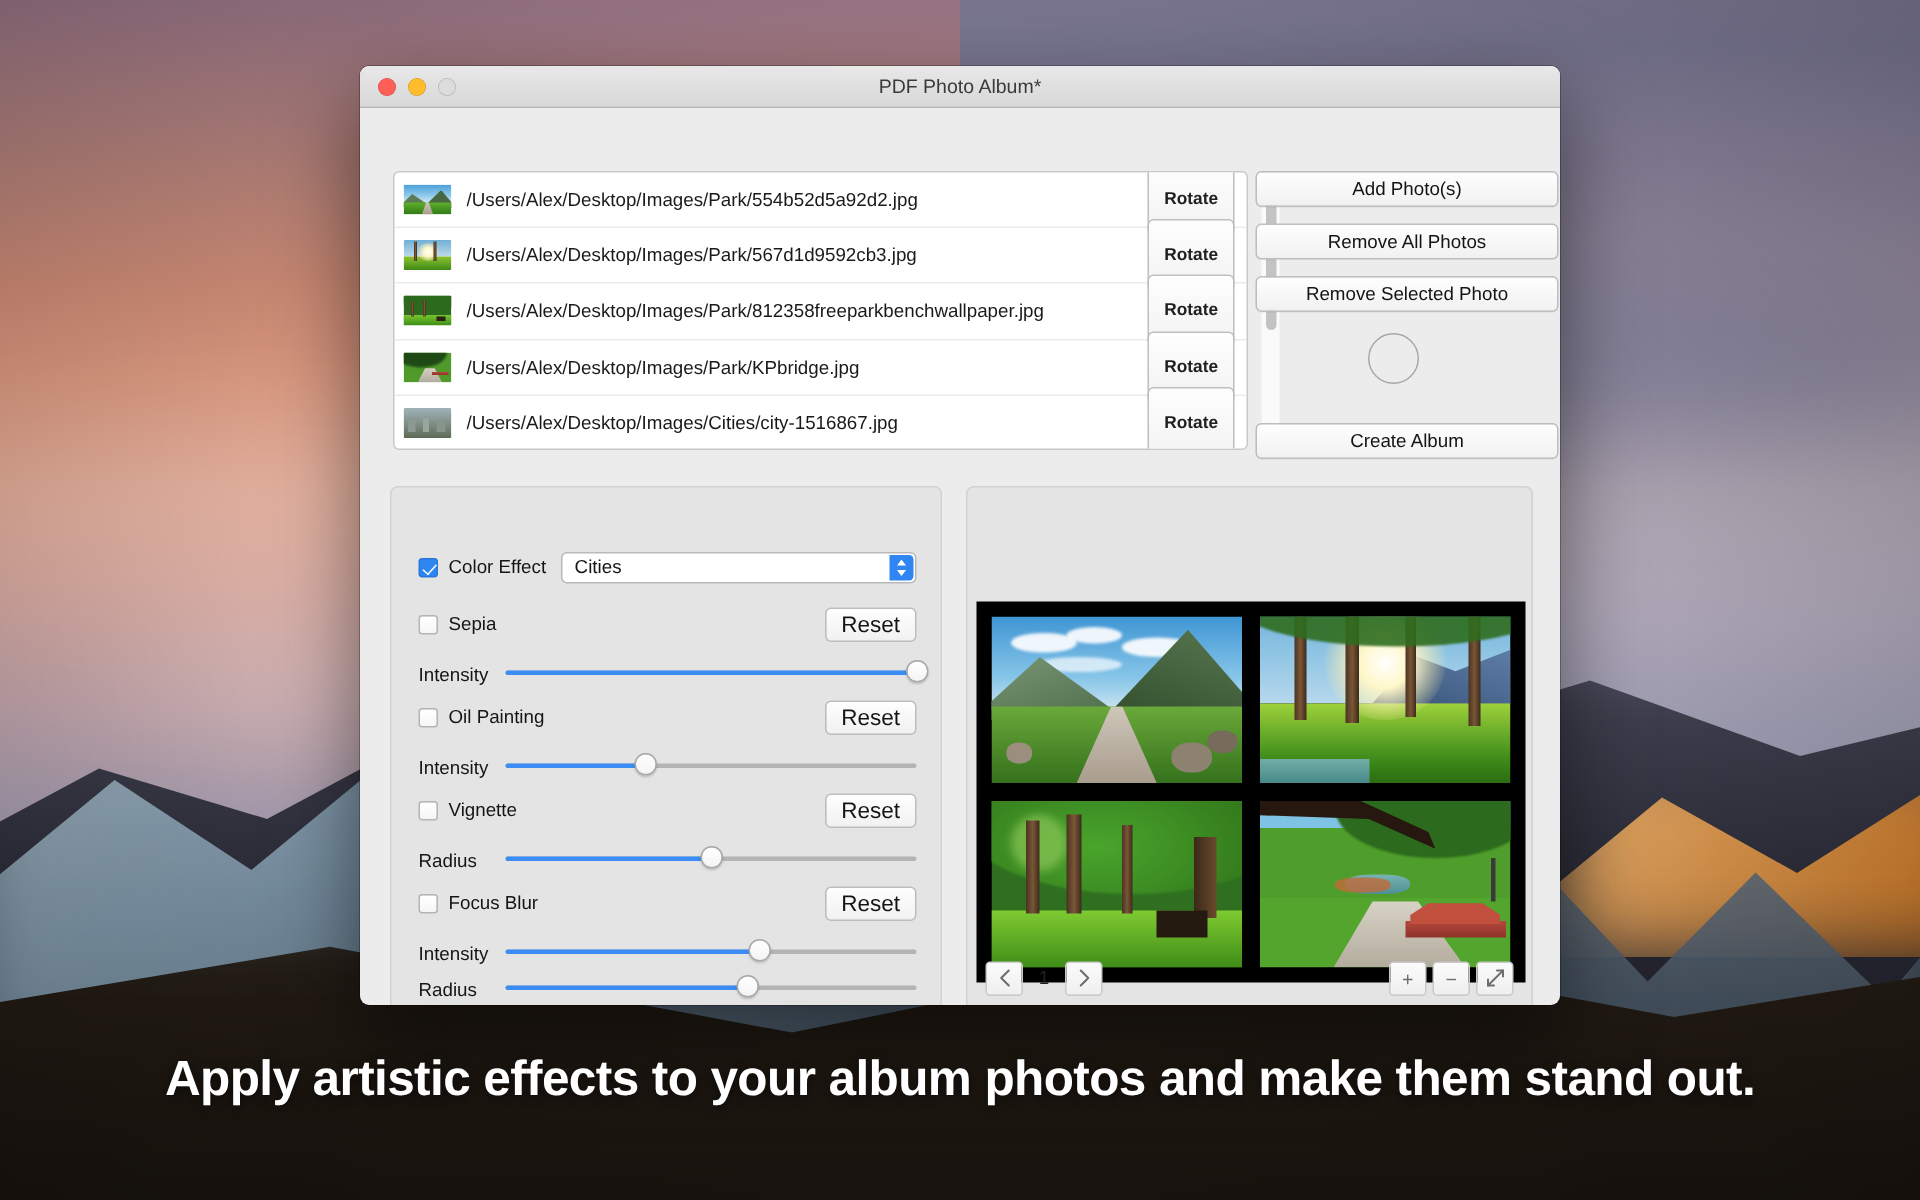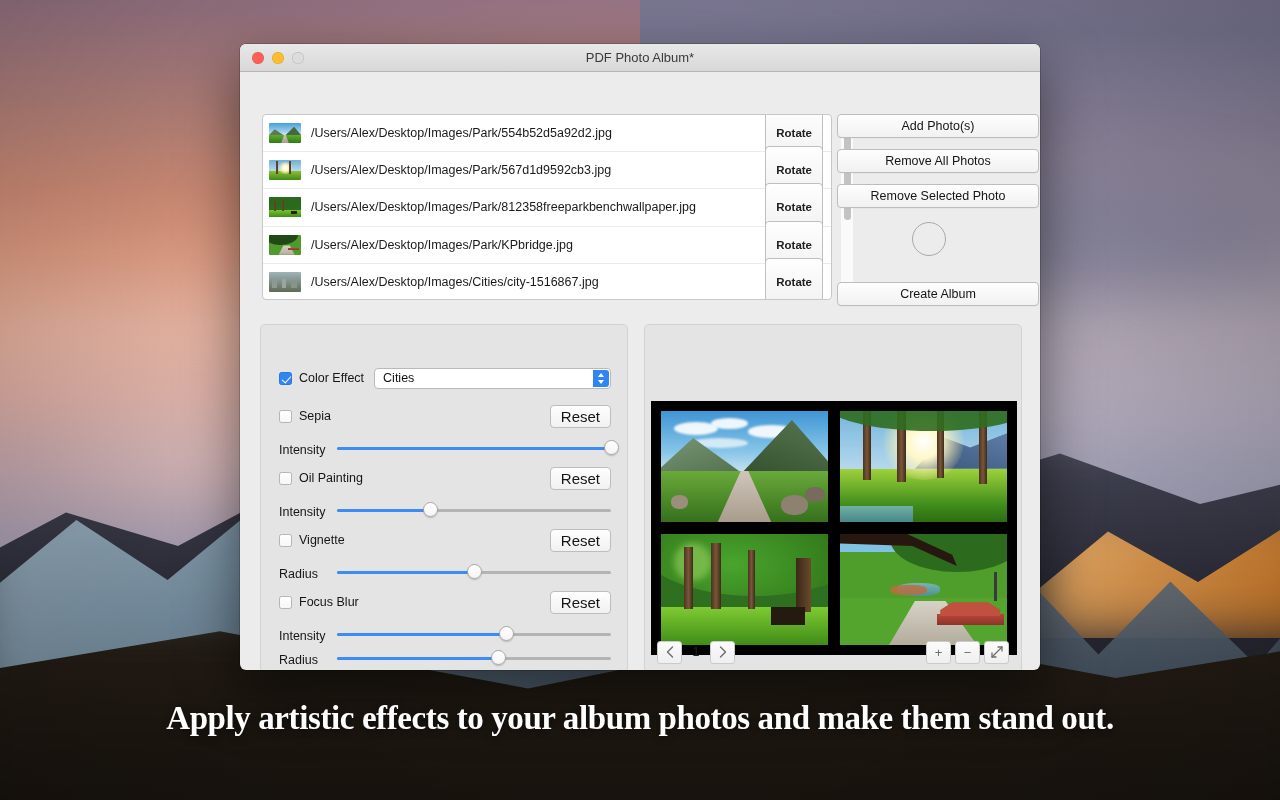--- a/index.html
+++ b/index.html
@@ -37,21 +37,21 @@
     position:absolute; inset:0;
     background:radial-gradient(ellipse at 50% 45%, rgba(0,0,0,0) 35%, rgba(0,0,0,.28) 100%);
   }
 
   
   #caption {
     position:absolute; left:0; right:0; top:700px;
     text-align:center; color:#fff;
     font-size:33px; font-weight:bold; letter-spacing:-.4px;
     text-shadow:0 2px 7px rgba(0,0,0,.55);
-    font-family:Liberation Serif, serif;
+    font-family:Liberation Sans, sans-serif;
   }
 
   
   #window {
     position:absolute; left:240px; top:44px; width:800px; height:626px;
     background:#ececec; border-radius:6px;
     box-shadow:0 22px 58px rgba(0,0,0,.55), 0 0 0 .5px rgba(0,0,0,.35);
     overflow:hidden;
   }
   .titlebar {

